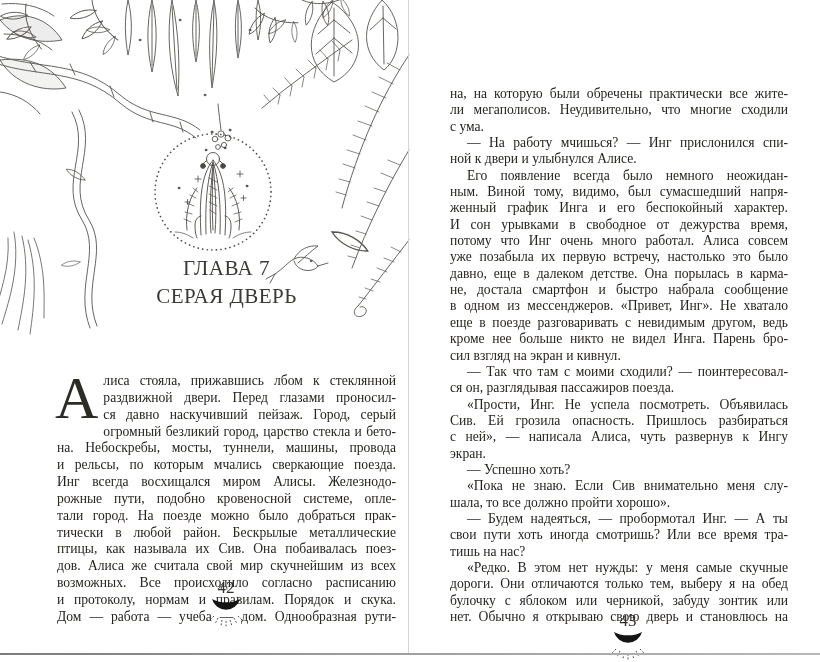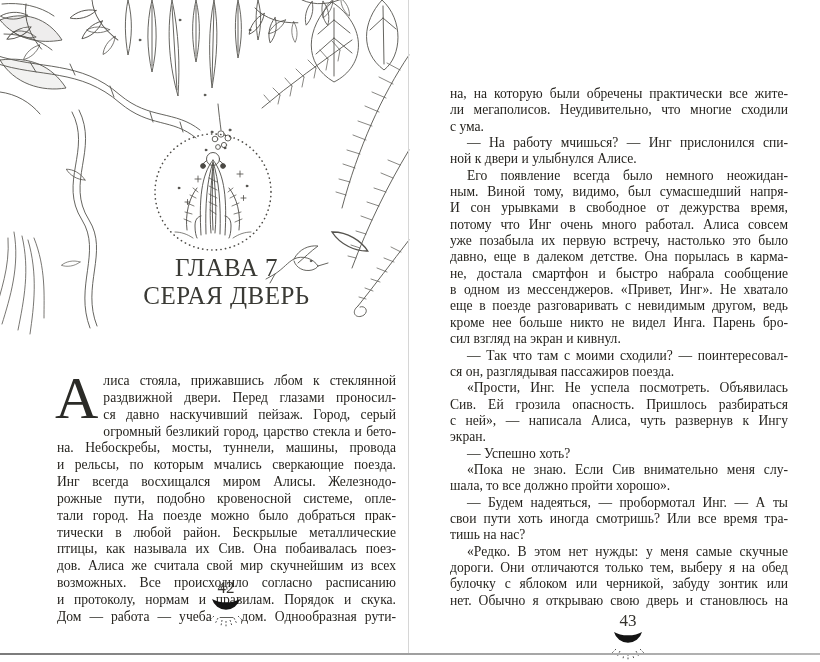--- a/index.html
+++ b/index.html
@@ -4,21 +4,21 @@
 <style>
   html,body{margin:0;padding:0;background:#ffffff;}
   .stage{position:relative;width:820px;height:662px;background:#ffffff;overflow:hidden;
          font-family:"Liberation Serif","DejaVu Serif",serif;color:#26241f;}
   .gutter{position:absolute;left:408px;top:0;width:1px;height:654px;background:#d6d6d6;}
   .bottom-edge{position:absolute;left:0;top:653px;width:820px;height:2px;
          background:linear-gradient(to right,#7b7b7b 0%,#9a9a9a 40%,#b8b8b8 100%);}
   .header-art{position:absolute;left:0;top:0;}
   .emblem{position:absolute;left:151px;top:130px;}
   .chapter{position:absolute;left:57px;top:254px;width:339px;text-align:center;
-         font-size:25px;line-height:28px;letter-spacing:.5px;color:#3a3a35;}
+         font-size:21px;line-height:28px;letter-spacing:.5px;color:#3a3a35;}
   .body{position:absolute;font-size:13.6px;margin-top:40px;}
   .body .ln{text-align:justify;text-align-last:justify;white-space:normal;}
   .body .ln.end{text-align-last:auto;}
   .body .ln.first-ind{padding-left:17px;}
   .left{left:57px;top:333px;width:339px;line-height:16.85px;}
   .right{left:450px;top:46px;width:338px;line-height:16.35px;}
   .dropcap{float:left;font-size:60px;line-height:46px;height:50px;
          padding:2px 5px 0 0;margin-left:-2px;color:#2b2b27;}
   .ornament{position:absolute;width:44px;text-align:center;}
   .orn-left{left:204px;top:580px;}
@@ -172,20 +172,21 @@
     </div>
 
   <div class="body right" id="right-body">
       <div class="ln">на, на которую были обречены практически все жите-</div>
       <div class="ln">ли мегаполисов. Неудивительно, что многие сходили</div>
       <div class="ln end">с ума.</div>
       <div class="ln first-ind">— На работу мчишься? — Инг прислонился спи-</div>
       <div class="ln end">ной к двери и улыбнулся Алисе.</div>
       <div class="ln first-ind">Его появление всегда было немного неожидан-</div>
       <div class="ln">ным. Виной тому, видимо, был сумасшедший напря-</div>
+      <div class="ln">женный график Инга и его беспокойный характер.</div>
       <div class="ln">И сон урывками в свободное от дежурства время,</div>
       <div class="ln">потому что Инг очень много работал. Алиса совсем</div>
       <div class="ln">уже позабыла их первую встречу, настолько это было</div>
       <div class="ln">давно, еще в далеком детстве. Она порылась в карма-</div>
       <div class="ln">не, достала смартфон и быстро набрала сообщение</div>
       <div class="ln">в одном из мессенджеров. «Привет, Инг». Не хватало</div>
       <div class="ln">еще в поезде разговаривать с невидимым другом, ведь</div>
       <div class="ln">кроме нее больше никто не видел Инга. Парень бро-</div>
       <div class="ln end">сил взгляд на экран и кивнул.</div>
       <div class="ln first-ind">— Так что там с моими сходили? — поинтересовал-</div>

